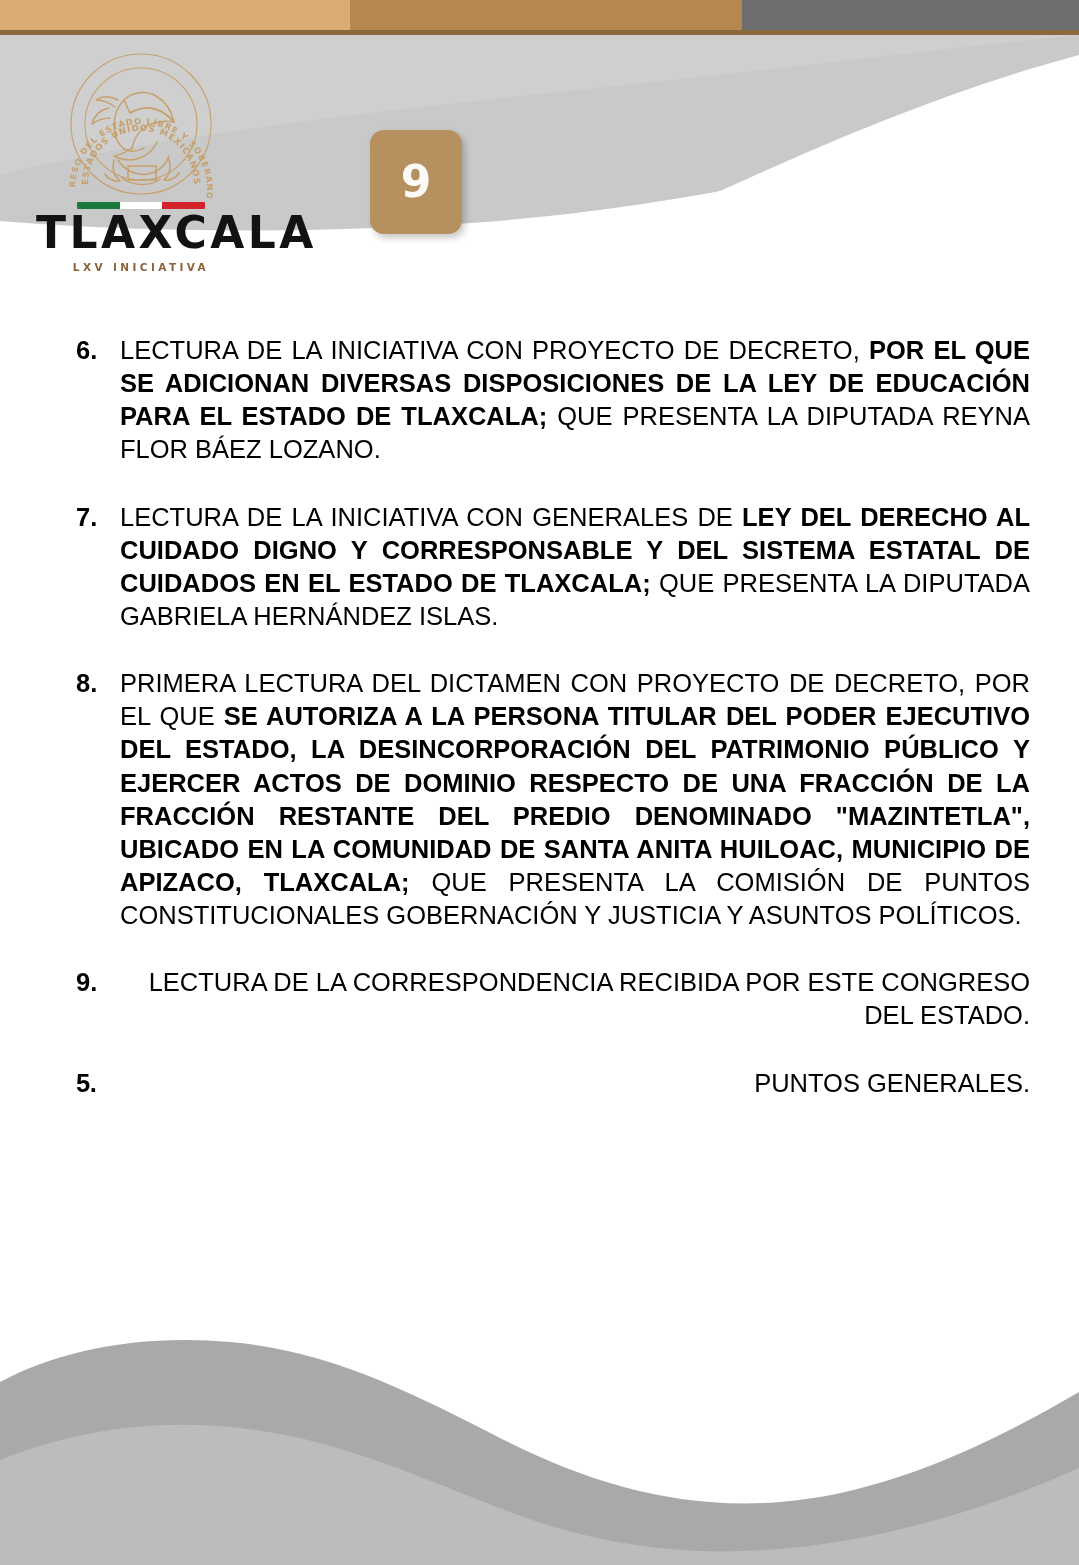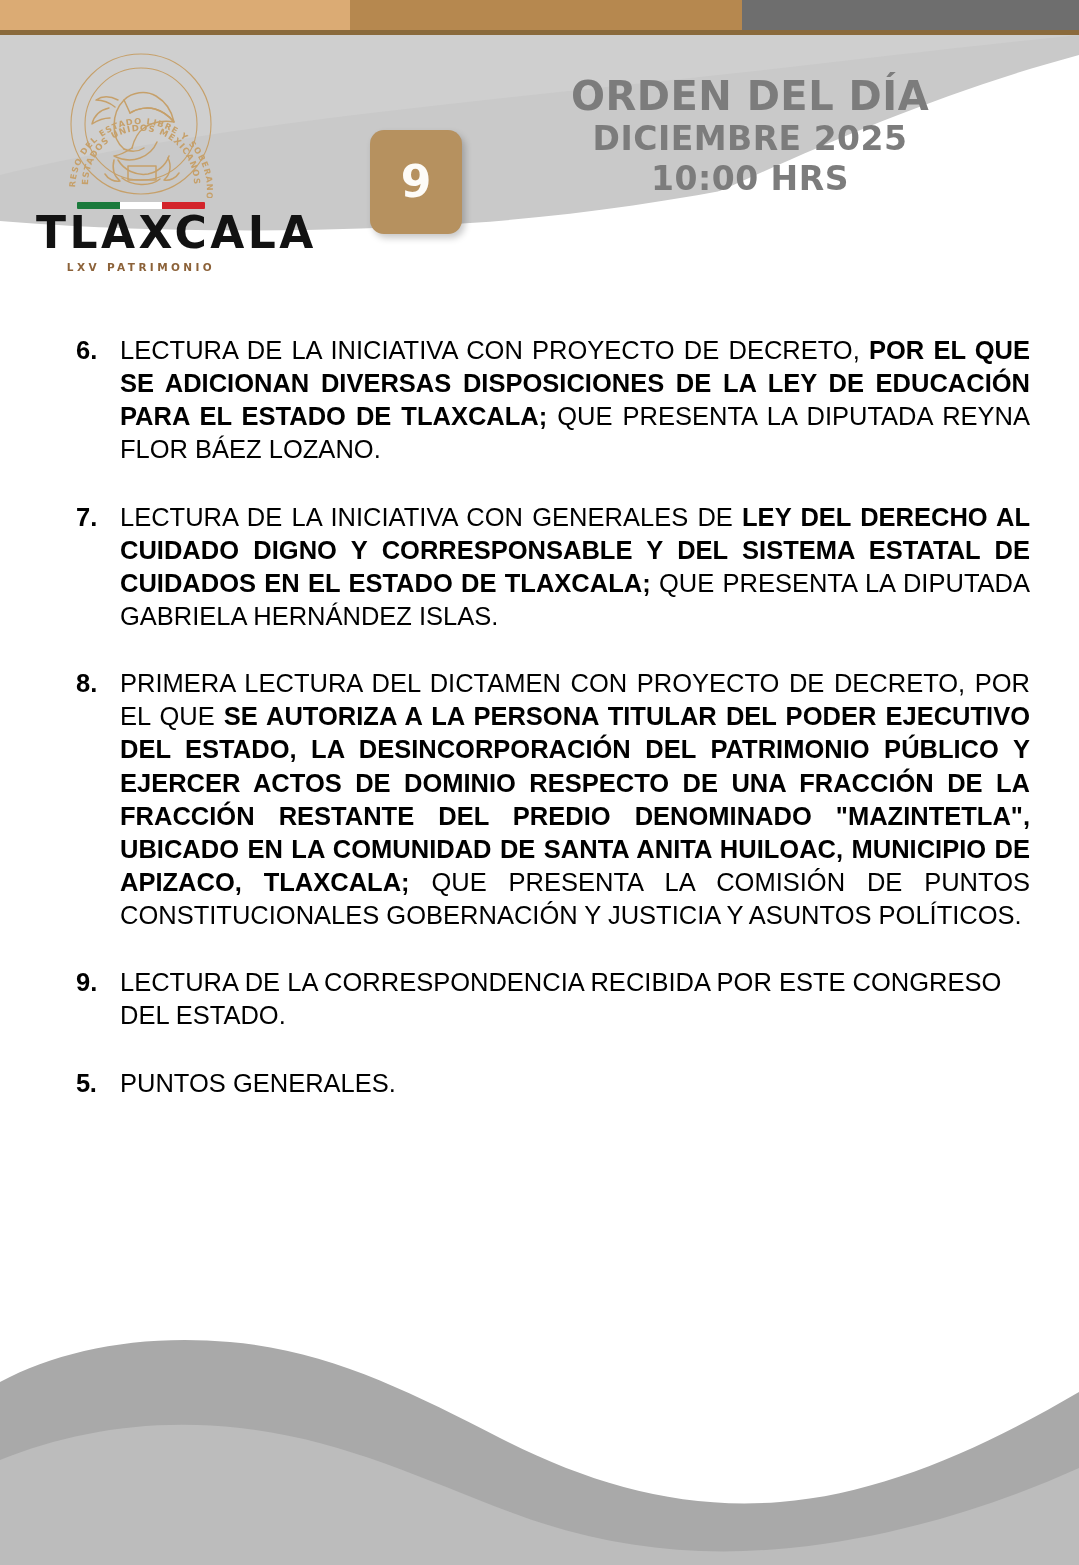--- a/index.html
+++ b/index.html
@@ -158,21 +158,21 @@
   .item-text {
     width: 910px;
     font-size: 25.5px;
     line-height: 1.30;
     color: #000000;
     text-align: justify;
     text-justify: inter-word;
     font-family: "Liberation Sans", sans-serif;
     hyphens: none;
   }
-  .item-text.no-justify { text-align: left; }
+  .item-text.no-justify { text-align: right; }
   .item-text b { font-weight: bold; }
 
   
   .footer-art {
     position: absolute;
     left: 0;
     bottom: 0;
     width: 1079px;
     height: 245px;
   }
@@ -232,32 +232,27 @@
       </g>
     </svg>
 
     <div class="flagbar">
       <div class="f-g"></div>
       <div class="f-w"></div>
       <div class="f-r"></div>
     </div>
 
     <div class="logo-word">TLAXCALA</div>
-    <div class="logo-sub">LXV PATRIMONIO</div>
+    <div class="logo-sub">LXV INICIATIVA</div>
   </div>
 
   <div class="day-badge">
     <span class="day-badge-num">9</span>
   </div>
 
-  <div class="header-titles">
-    <div class="title-main">ORDEN DEL DÍA</div>
-    <div class="title-date">DICIEMBRE 2025</div>
-    <div class="title-time">10:00 HRS</div>
-  </div>
 
   <div class="agenda">
       <div class="agenda-item">
         <div class="item-num">6.</div>
         <div class="item-text"><span>LECTURA DE LA INICIATIVA CON PROYECTO DE DECRETO, </span><b>POR EL QUE SE ADICIONAN DIVERSAS DISPOSICIONES DE LA LEY DE EDUCACIÓN PARA EL ESTADO DE TLAXCALA;</b><span> QUE PRESENTA LA DIPUTADA REYNA FLOR BÁEZ LOZANO.</span></div>
       </div>
       <div class="agenda-item">
         <div class="item-num">7.</div>
         <div class="item-text"><span>LECTURA DE LA INICIATIVA CON GENERALES DE </span><b>LEY DEL DERECHO AL CUIDADO DIGNO Y CORRESPONSABLE Y DEL SISTEMA ESTATAL DE CUIDADOS EN EL ESTADO DE TLAXCALA;</b><span> QUE PRESENTA LA DIPUTADA GABRIELA HERNÁNDEZ ISLAS.</span></div>
       </div>

